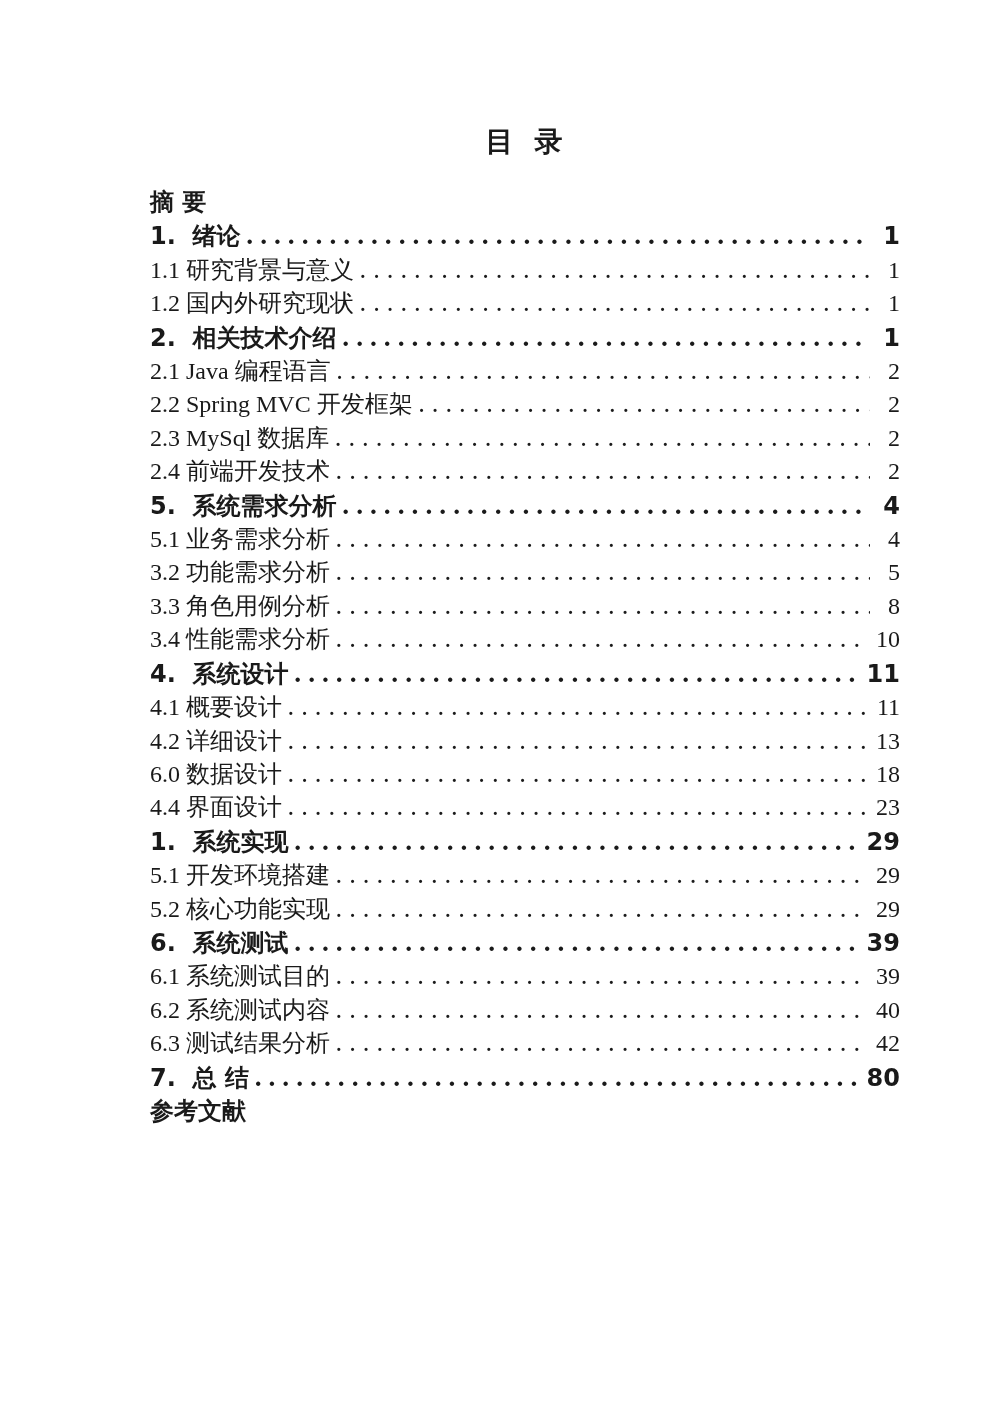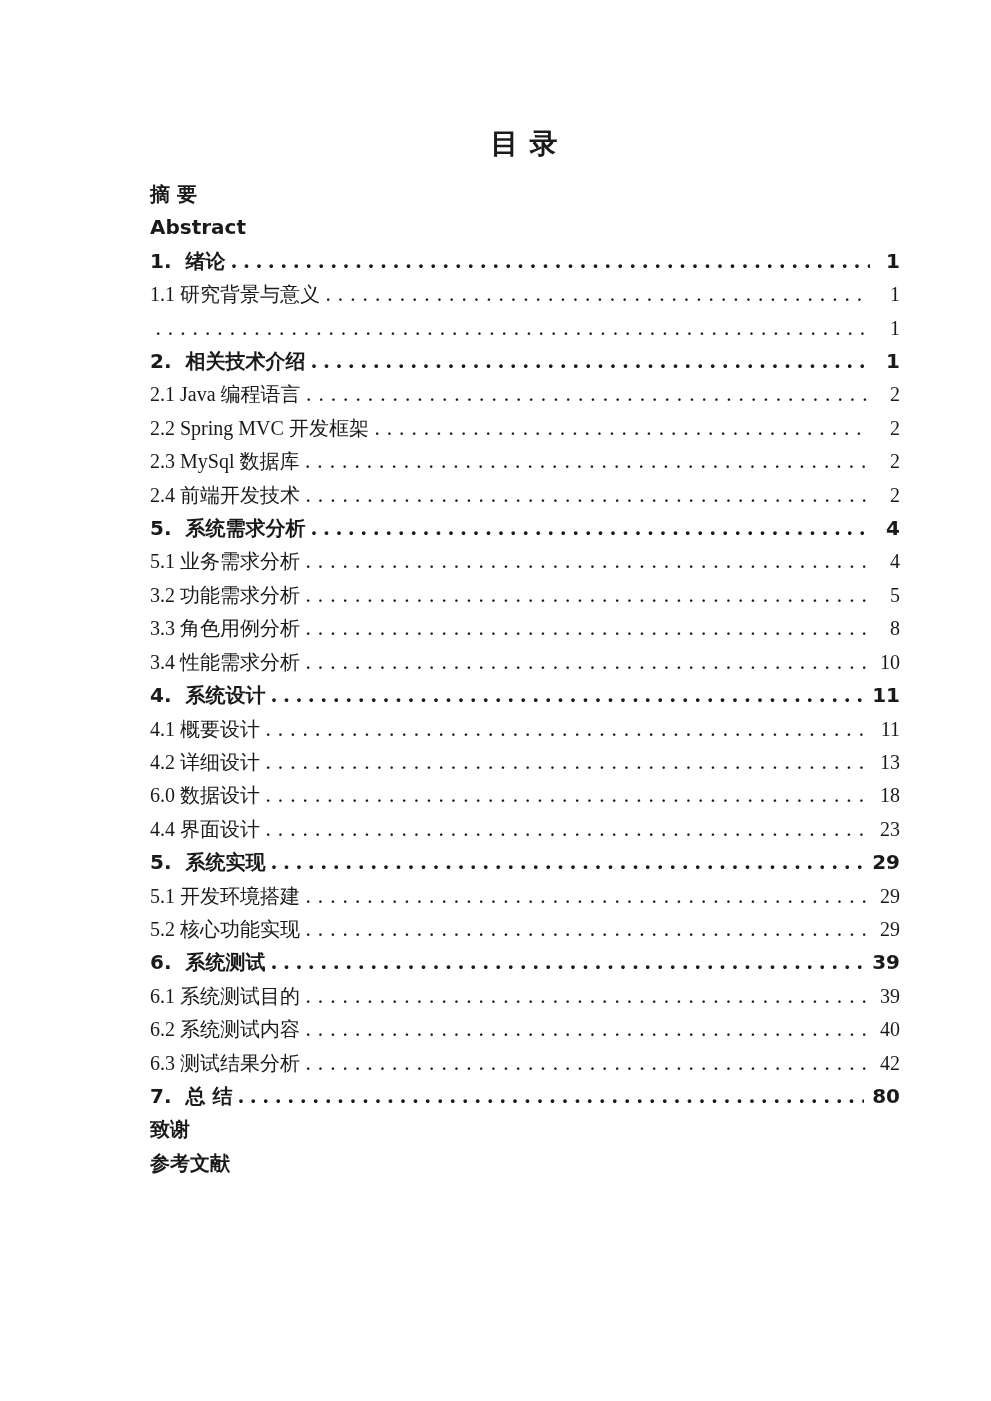--- a/index.html
+++ b/index.html
@@ -15,36 +15,36 @@
     font-family: "Liberation Serif", "DejaVu Serif", serif;
   }
   .page {
     box-sizing: border-box;
     width: 991px;
     height: 1401px;
     padding: 126px 91px 0 150px;
     background: #ffffff;
   }
   .toc-title {
-    margin: 0 0 16px 0;
+    margin: 0 0 24px 0;
     font-size: 28px;
     line-height: 36px;
     font-weight: bold;
     text-align: center;
     letter-spacing: 2px;
-    font-family: Liberation Serif, serif;
+    font-family: Liberation Mono, monospace;
     white-space: pre;
   }
   .toc-list {
     width: 100%;
   }
   .toc-row {
     display: flex;
     align-items: baseline;
-    font-size: 20px;
+    font-size: 24px;
   }
   .toc-row > * {
     line-height: 33.4px;
   }
   .toc-row.chapter {
     font-weight: bold;
     font-family: "DejaVu Sans", "Liberation Sans", sans-serif;
   }
   .toc-row.section {
     font-family: "Liberation Serif", "DejaVu Serif", serif;
@@ -77,34 +77,31 @@
 <body>
 
 <div class="page">
   <h1 class="toc-title">目 录</h1>
   <div class="toc-list">
       <div class="toc-row chapter">
     <span class="toc-label">摘 要</span>
 
   </div>
       <div class="toc-row chapter">
-    <span class="toc-label">Abstract</span>
-
-  </div>
-      <div class="toc-row chapter">
     <span class="toc-label">1.  绪论</span>
     <span class="toc-leader" aria-hidden="true">........................................................................................................................</span>
     <span class="toc-page-num">1</span>
   </div>
       <div class="toc-row section">
     <span class="toc-label">1.1 研究背景与意义</span>
     <span class="toc-leader" aria-hidden="true">........................................................................................................................</span>
     <span class="toc-page-num">1</span>
   </div>
       <div class="toc-row section">
+    <span class="toc-label">1.2 国内外研究现状</span>
     <span class="toc-leader" aria-hidden="true">........................................................................................................................</span>
     <span class="toc-page-num">1</span>
   </div>
       <div class="toc-row chapter">
     <span class="toc-label">2.  相关技术介绍</span>
     <span class="toc-leader" aria-hidden="true">........................................................................................................................</span>
     <span class="toc-page-num">1</span>
   </div>
       <div class="toc-row section">
     <span class="toc-label">2.1 Java 编程语言</span>
@@ -170,21 +167,21 @@
     <span class="toc-label">6.0 数据设计</span>
     <span class="toc-leader" aria-hidden="true">........................................................................................................................</span>
     <span class="toc-page-num">18</span>
   </div>
       <div class="toc-row section">
     <span class="toc-label">4.4 界面设计</span>
     <span class="toc-leader" aria-hidden="true">........................................................................................................................</span>
     <span class="toc-page-num">23</span>
   </div>
       <div class="toc-row chapter">
-    <span class="toc-label">5.  系统实现</span>
+    <span class="toc-label">1.  系统实现</span>
     <span class="toc-leader" aria-hidden="true">........................................................................................................................</span>
     <span class="toc-page-num">29</span>
   </div>
       <div class="toc-row section">
     <span class="toc-label">5.1 开发环境搭建</span>
     <span class="toc-leader" aria-hidden="true">........................................................................................................................</span>
     <span class="toc-page-num">29</span>
   </div>
       <div class="toc-row section">
     <span class="toc-label">5.2 核心功能实现</span>
@@ -208,23 +205,19 @@
   </div>
       <div class="toc-row section">
     <span class="toc-label">6.3 测试结果分析</span>
     <span class="toc-leader" aria-hidden="true">........................................................................................................................</span>
     <span class="toc-page-num">42</span>
   </div>
       <div class="toc-row chapter">
     <span class="toc-label">7.  总 结</span>
     <span class="toc-leader" aria-hidden="true">........................................................................................................................</span>
     <span class="toc-page-num">80</span>
-  </div>
-      <div class="toc-row chapter">
-    <span class="toc-label">致谢</span>
-
   </div>
       <div class="toc-row chapter">
     <span class="toc-label">参考文献</span>
 
   </div>
     </div>
 </div>
 
 </body></html>

